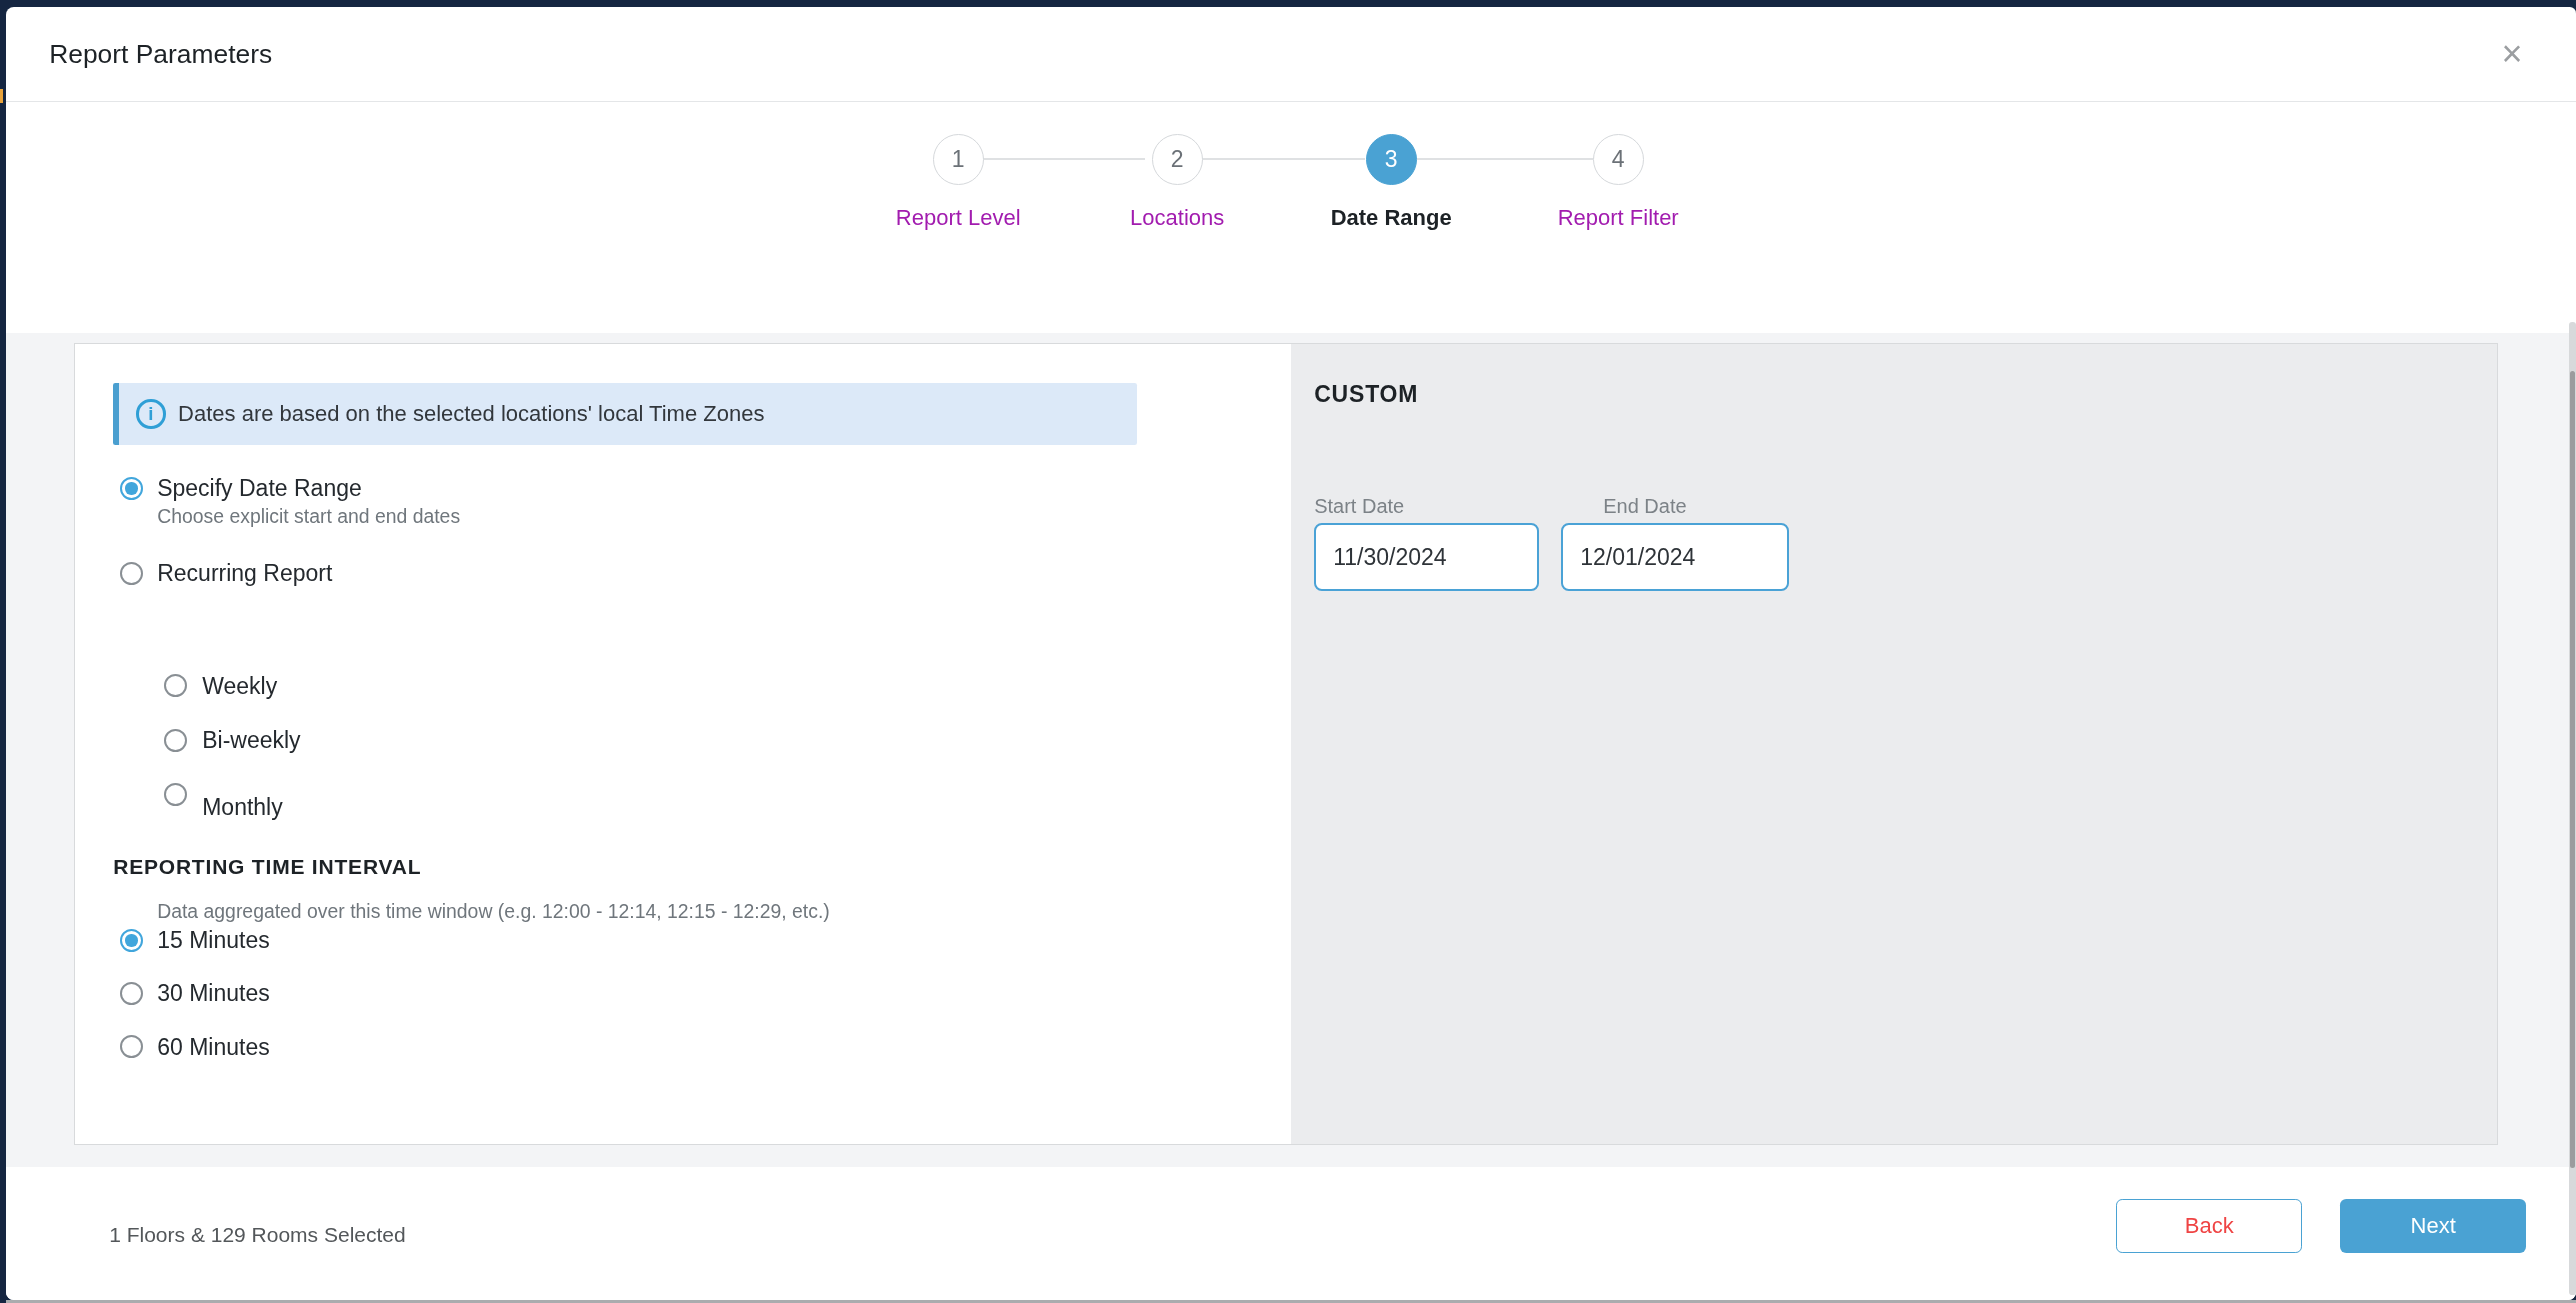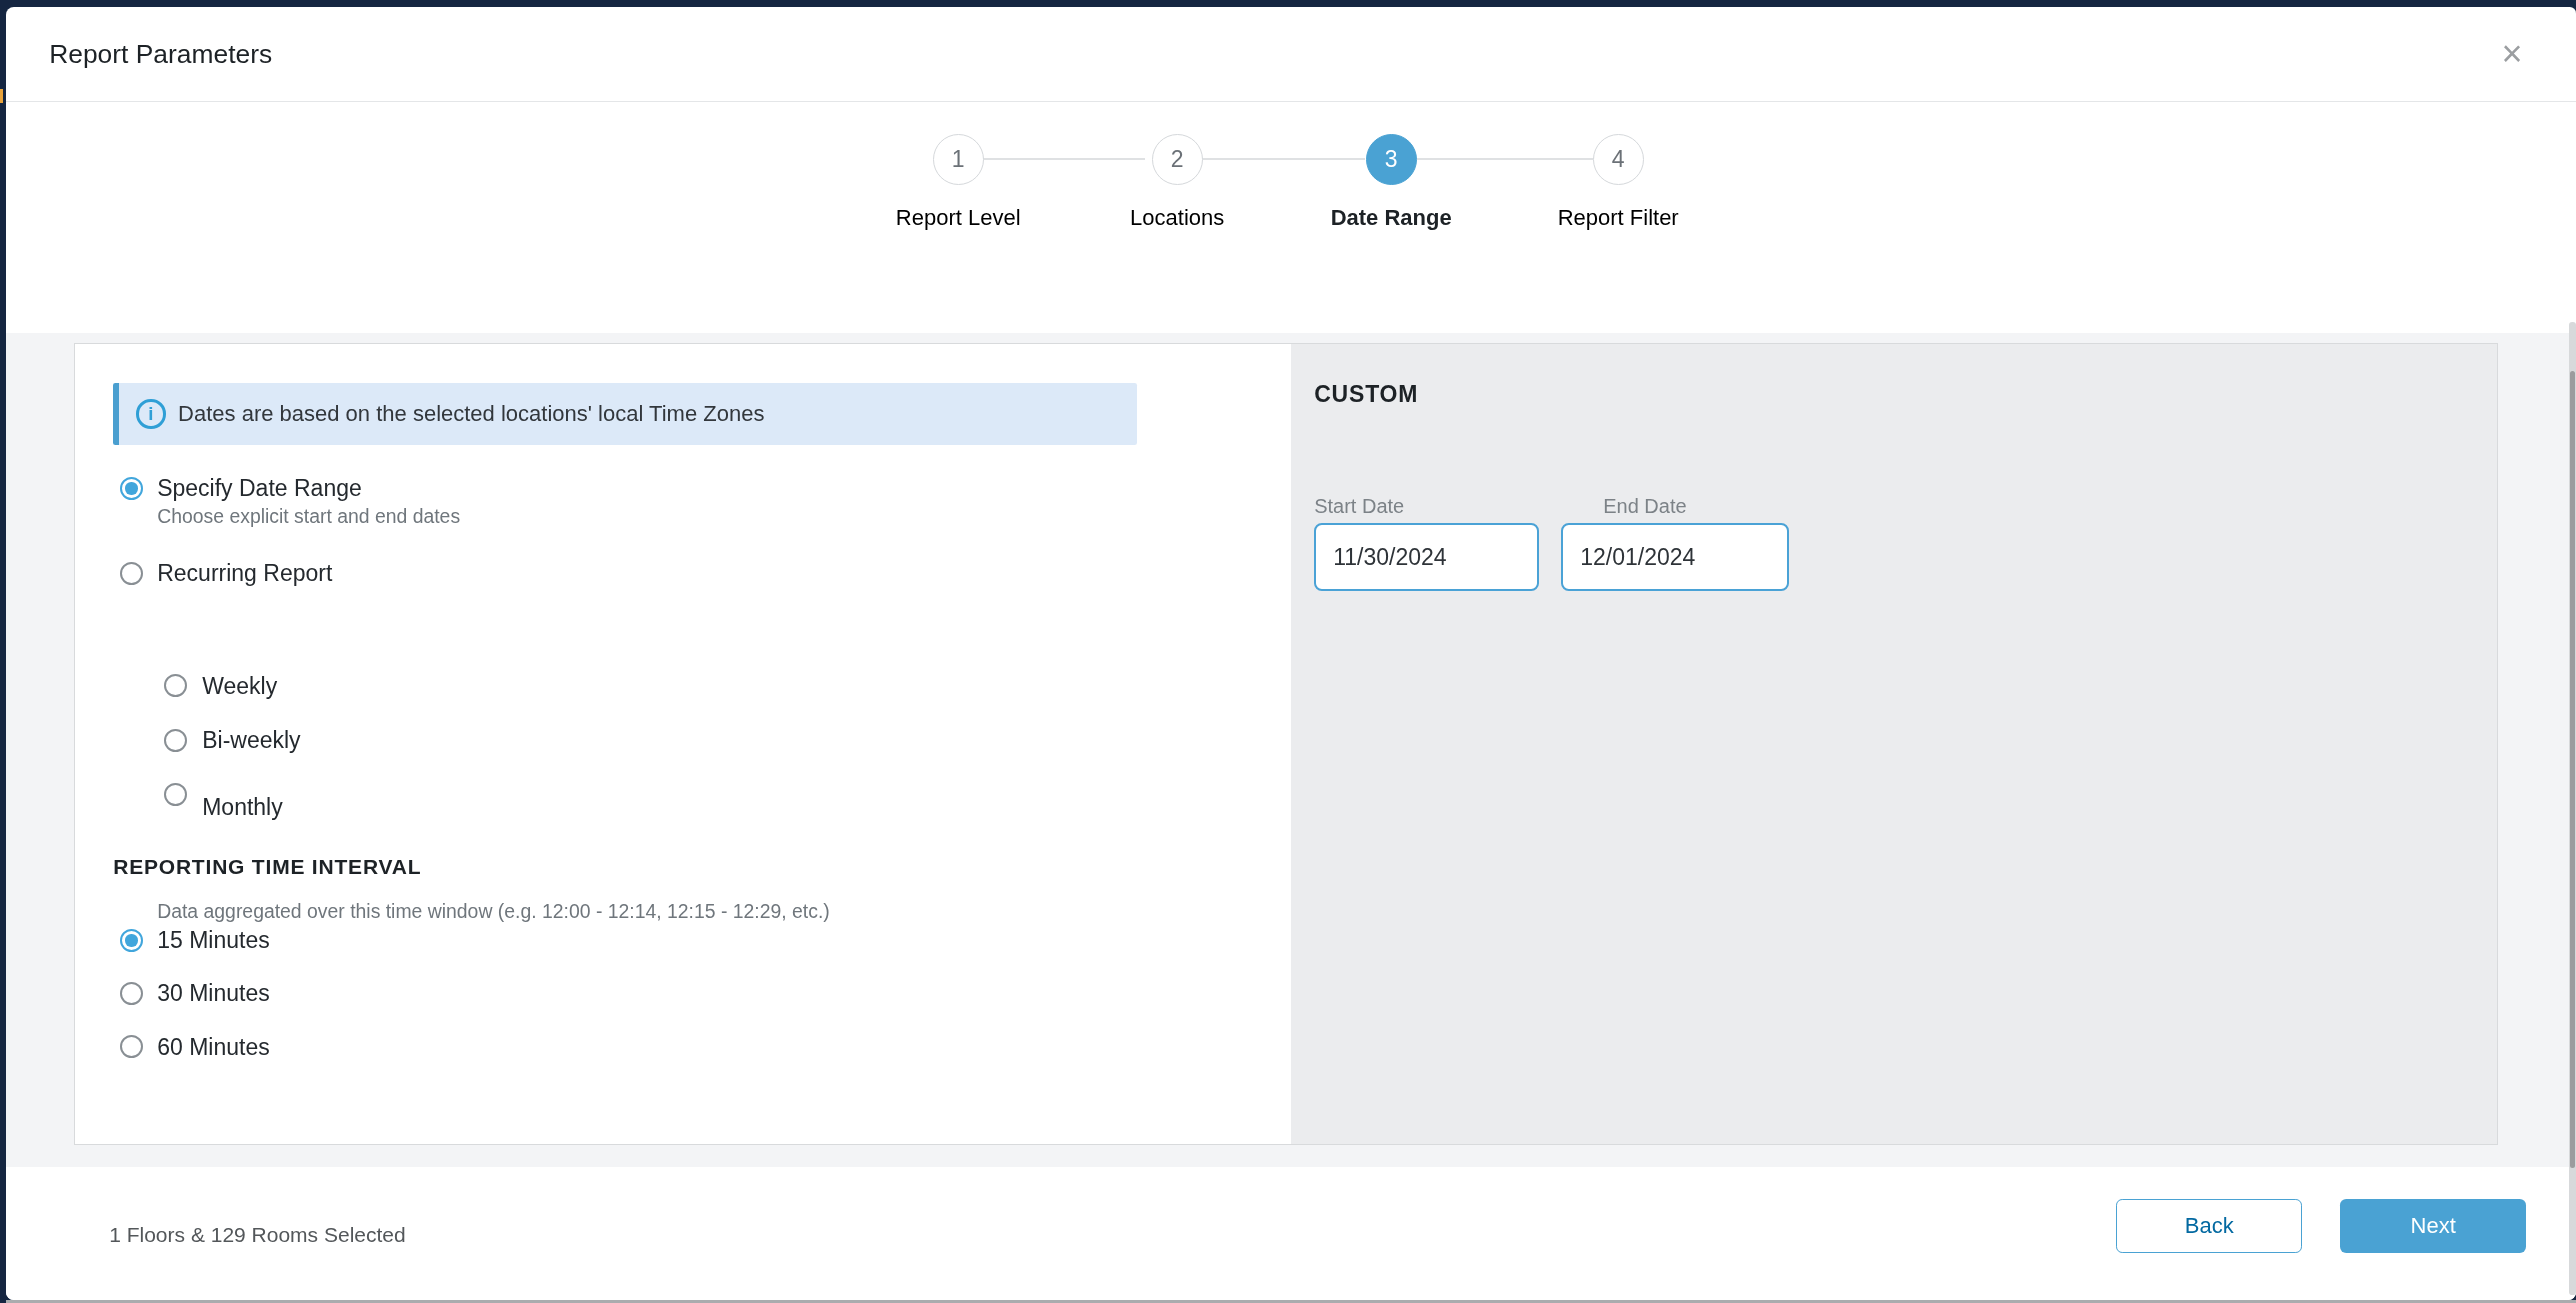--- a/index.html
+++ b/index.html
@@ -34,21 +34,21 @@
 
   
   .stepper{position:absolute;left:0;top:94px;right:0;height:155px;border-bottom:1.6px solid #e4e6e8;}
   .step{position:absolute;width:218px;text-align:center;}
   .step-circle{
     width:51px;height:51px;border-radius:50%;margin:0 auto;
     border:1.6px solid #d5d8db;background:#fff;color:#6b7177;
     display:flex;align-items:center;justify-content:center;
     font-size:23px;box-sizing:border-box;
   }
-  .step-label{margin-top:20px;font-size:22px;color:#000000;}
+  .step-label{margin-top:20px;font-size:22px;color:#a21caf;}
   .step.active .step-circle{background:#4aa2d3;border-color:#4aa2d3;color:#fff;}
   .step.active .step-label{color:#1d2226;font-weight:700;}
   .step-line{position:absolute;top:57px;height:1.6px;background:#dfe1e3;}
 
   
   .modal-body{position:absolute;left:0;right:0;top:249px;height:915px;background:#fff;}
   .gray-area{position:absolute;left:0;right:0;top:77px;height:834px;background:#f3f4f6;}
   .gray-area-shadow{position:absolute;left:0;right:0;top:910px;height:5.4px;
     background:linear-gradient(#e3e5e7,#ffffff);}
 
@@ -100,21 +100,21 @@
 
   
   .modal-footer{position:absolute;left:0;right:0;bottom:0;height:128px;background:#fff;}
   .footer-summary{position:absolute;left:103px;top:51px;font-size:21px;color:#53575a;}
   .btn{
     position:absolute;top:26.4px;height:54px;border-radius:6.2px;
     font-size:22px;display:flex;align-items:center;justify-content:center;
     cursor:pointer;box-sizing:border-box;
     font-family:"Liberation Sans","DejaVu Sans",sans-serif;
   }
-  .btn-back{left:2110px;width:186px;background:#fff;border:1.6px solid #4aa2d3;color:#0369a1;}
+  .btn-back{left:2110px;width:186px;background:#fff;border:1.6px solid #4aa2d3;color:#ef4444;}
   .btn-next{left:2334px;width:186px;background:#4aa2d3;border:none;color:#fff;}
 
   
   .scrollbar-track{position:absolute;right:0;top:322px;width:7px;height:973px;background:#d7d9db;border-radius:3.1px;}
   .scrollbar-thumb{position:absolute;right:0.8px;top:371px;width:5.4px;height:797px;background:#9b9c9e;border-radius:3.1px;}
 </style>
 </head>
 <body>
 
 <div class="bg-sliver-orange"></div>

